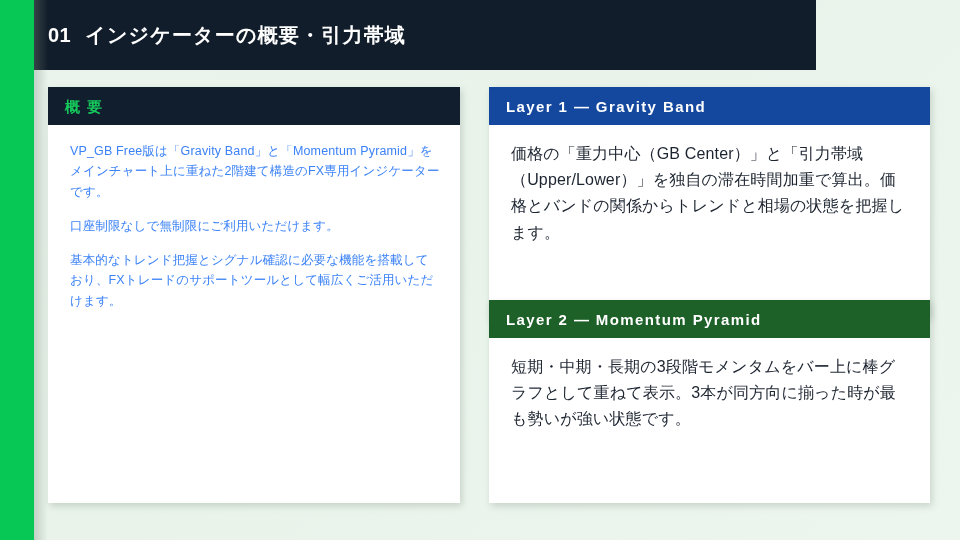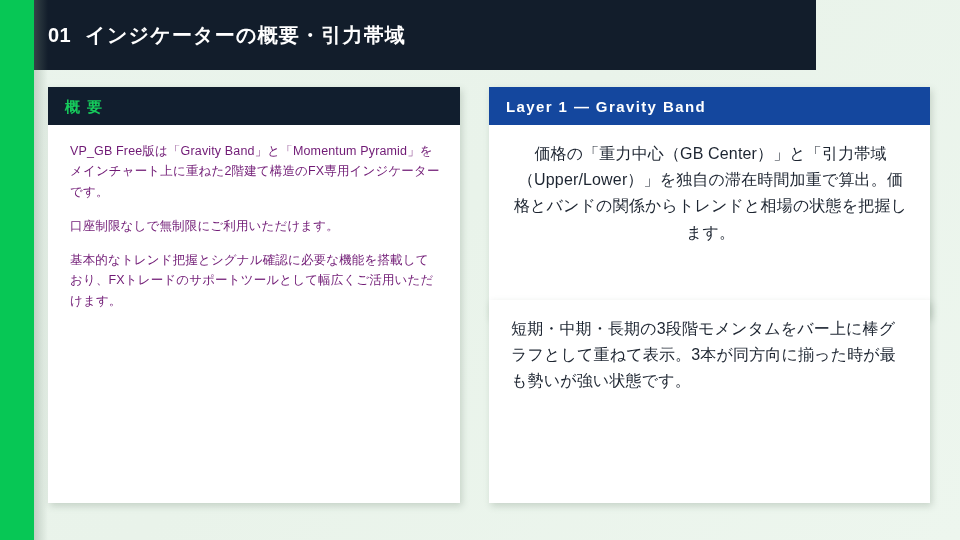--- a/index.html
+++ b/index.html
@@ -93,21 +93,20 @@
     left: 48px;
     top: 17px;
     width: 412px;
     height: 416px;
   }
   .card-r1 {
     left: 489px;
     top: 17px;
     width: 441px;
     height: 230px;
-    text-align: center;
   }
   .card-r2 {
     left: 489px;
     top: 230px;
     width: 441px;
     height: 203px;
   }
 
   .card-head {
     height: 38px;
@@ -127,21 +126,21 @@
     line-height: 1;
   }
   .title-green { color: #16cb5c; }
   .title-white { color: #ffffff; }
 
   .card-body {
     padding: 16px 20px 18px 22px;
     box-sizing: border-box;
   }
   .para {
-    color: #701a75;
+    color: #3b82f6;
     font-size: 12.5px;
     line-height: 1.62;
     margin: 0 0 14px 0;
     letter-spacing: 0.15px;
   }
   .para:last-child { margin-bottom: 0; }
   .para-r {
     color: #1c2430;
     font-size: 16px;
     line-height: 1.64;
@@ -179,19 +178,22 @@
     <div class="card card-r1">
       <div class="card-head card-head-blue">
         <span class="card-head-title title-white">Layer 1 — Gravity Band</span>
       </div>
       <div class="card-body">
         <p class="para-r">価格の「重力中心（GB Center）」と「引力帯域（Upper/Lower）」を独自の滞在時間加重で算出。価格とバンドの関係からトレンドと相場の状態を把握します。</p>
       </div>
     </div>
 
     <div class="card card-r2">
+      <div class="card-head card-head-green">
+        <span class="card-head-title title-white">Layer 2 — Momentum Pyramid</span>
+      </div>
       <div class="card-body">
         <p class="para-r">短期・中期・長期の3段階モメンタムをバー上に棒グラフとして重ねて表示。3本が同方向に揃った時が最も勢いが強い状態です。</p>
       </div>
     </div>
 
   </div>
 </div>
 
 </body></html>

